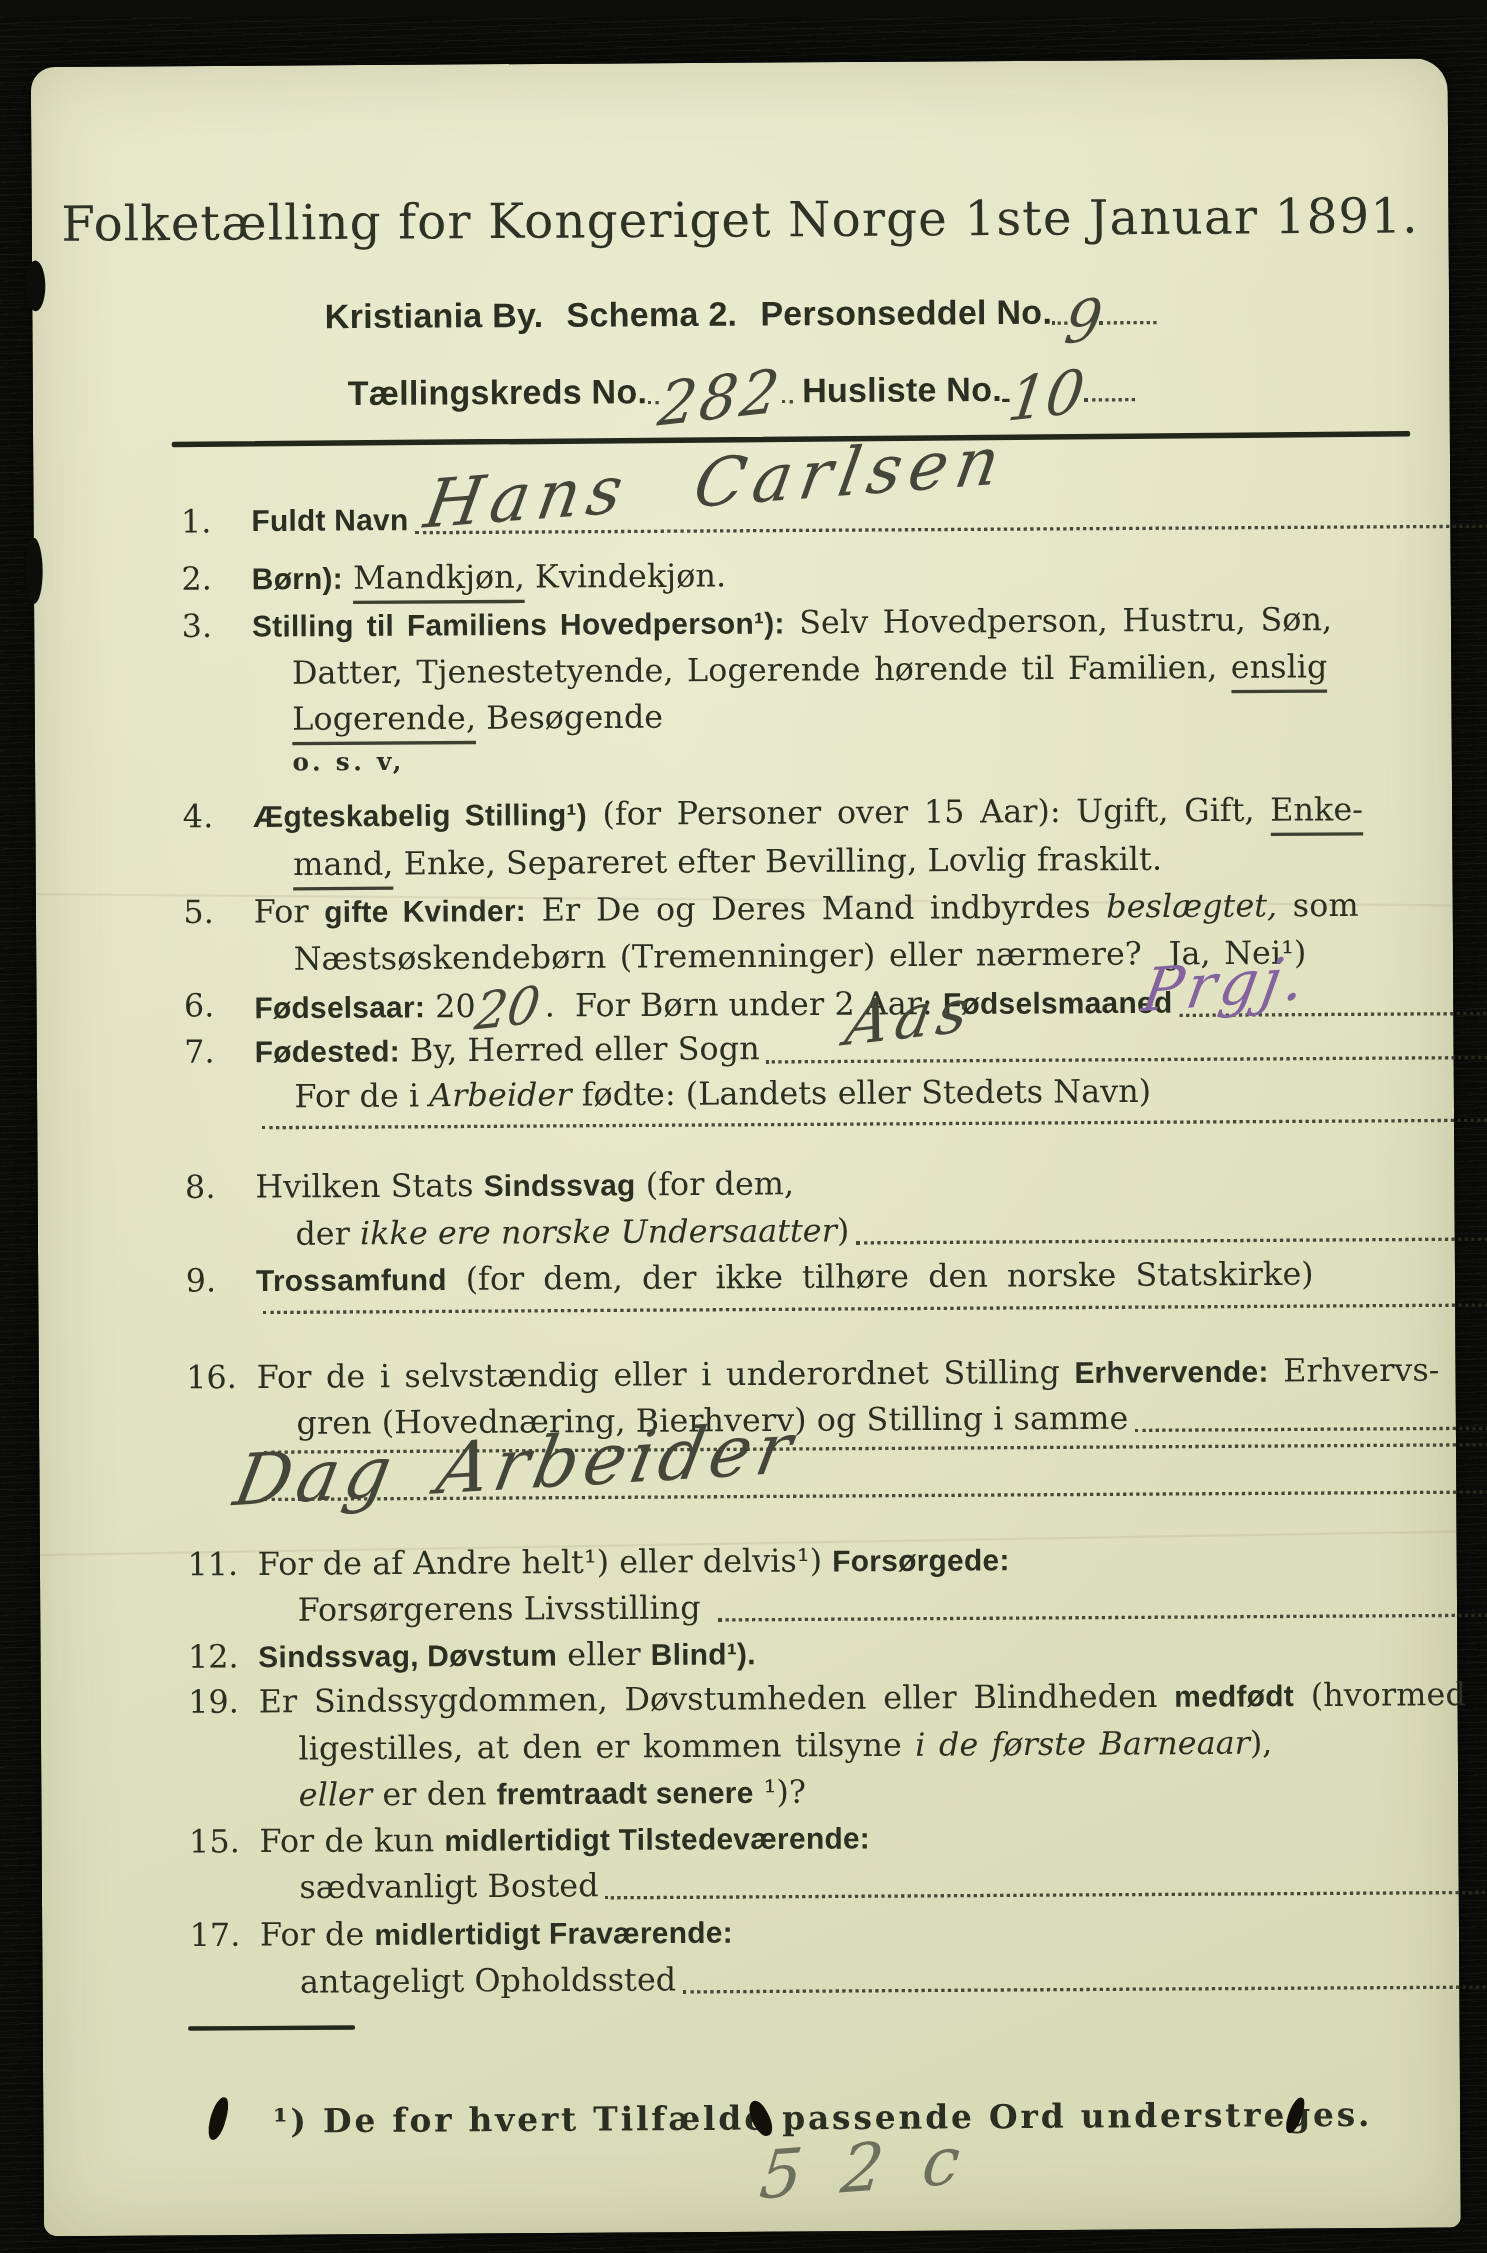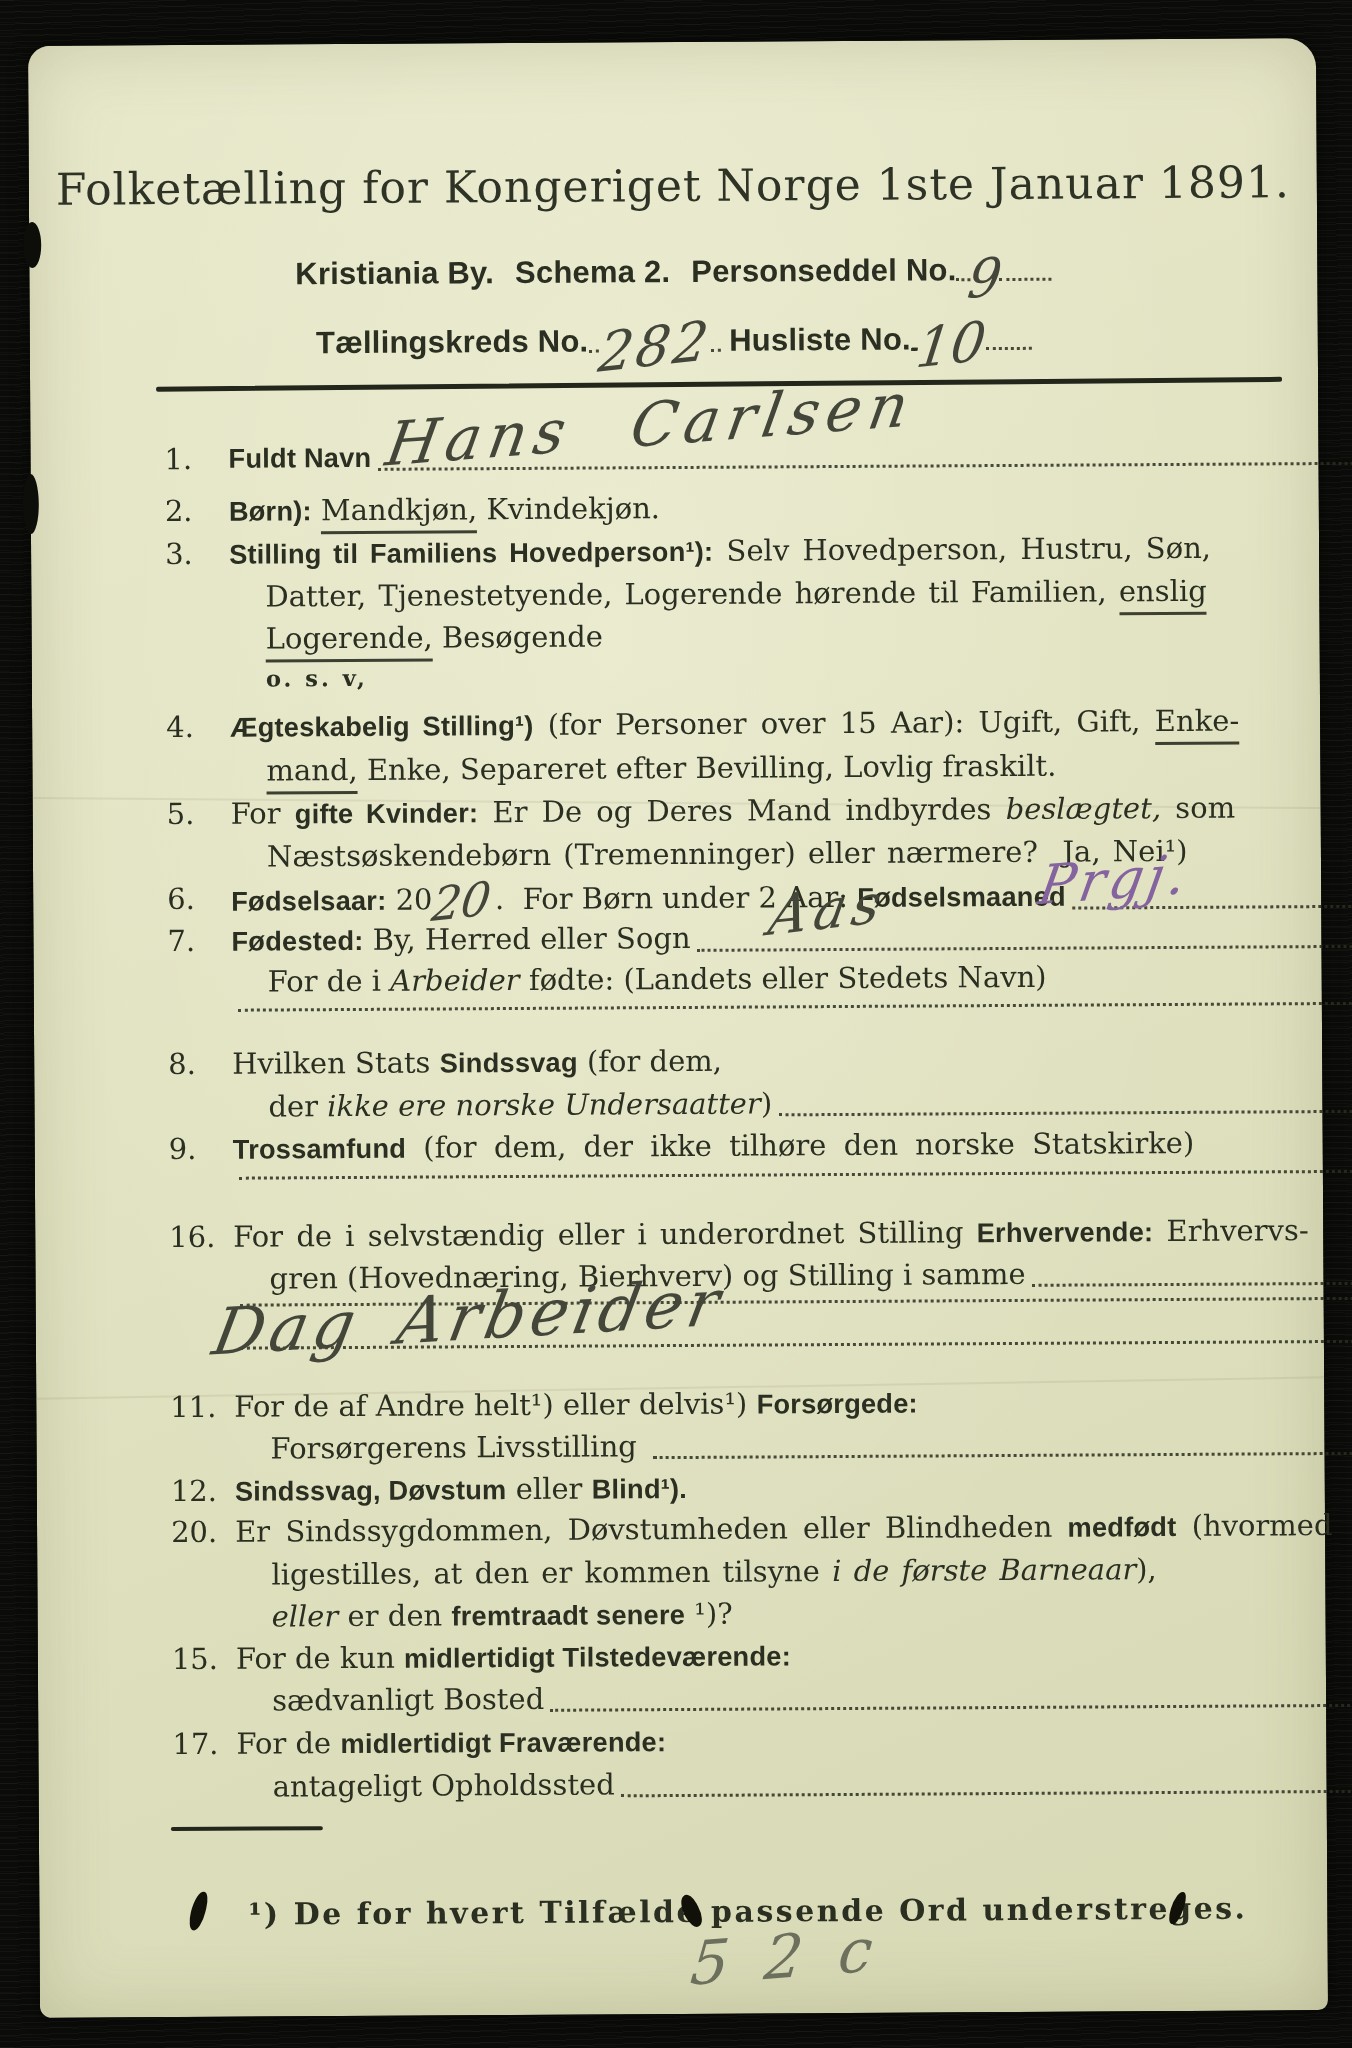--- a/index.html
+++ b/index.html
@@ -2,21 +2,21 @@
 <html><head>
 <meta charset="utf-8">
 <style>
   html,body{margin:0;padding:0;background:#0c0c0a;}
   body{width:1352px;height:2048px;position:relative;overflow:hidden;
        font-family:"DejaVu Serif",serif;color:#2b2f21;}
   #scan{position:absolute;inset:0;
         background:
           repeating-linear-gradient(178deg, rgba(255,255,255,0.035) 0 1px, rgba(0,0,0,0) 1px 6px),
           repeating-linear-gradient(2deg, rgba(40,60,30,0.15) 0 1px, rgba(0,0,0,0) 1px 11px),
-          #0b0b09;}
+          #0b0b09; margin-top: 15px;}
   #paper{position:absolute;left:34px;top:42px;width:1288px;height:1972px;
          background:
            radial-gradient(ellipse at 45% 30%, rgba(255,255,240,0.25), rgba(0,0,0,0) 60%),
            linear-gradient(158deg,#e7e7ca 0%,#e2e3c2 45%,#d7d8b4 100%);
          border-radius:22px 30px 10px 12px;
          box-shadow:inset 0 0 70px rgba(95,95,55,0.22), 0 0 18px rgba(0,0,0,0.55);
          transform:rotate(-0.35deg);}
   .crease{position:absolute;left:0;width:100%;height:2px;background:rgba(120,118,80,0.12);}
   .title{position:absolute;top:118px;left:0;width:100%;text-align:center;
          font-size:44px;letter-spacing:1px;color:#2e3326;white-space:pre;}
@@ -91,21 +91,21 @@
         <div class="row" style="top: 1042px; padding-left: 234px;"><span class="">der </span><span class="i ">ikke ere norske Undersaatter</span><span class="">)</span><span class="ld"></span></div>
         <div class="row" style="top: 1084px; padding-left: 198px; word-spacing: 8px;"><span class="num">9.</span><span class="b ">Trossamfund</span><span class=""> (for dem, der ikke tilhøre den norske Statskirke)</span></div>
         <div class="row" style="top: 1132px; padding-left: 198px;"><span class="ld"></span></div>
         <div class="row" style="top: 1172px; padding-left: 198px; word-spacing: 4px;"><span class="num">16.</span><span class="">For de i selvstændig eller i underordnet Stilling </span><span class="b ">Erhvervende:</span><span class=""> Erhvervs-</span></div>
         <div class="row" style="top: 1214px; padding-left: 234px;"><span class="">gren (Hovednæring, Bierhverv) og Stilling i samme</span><span class="ld"></span></div>
         <div class="row" style="top: 1259px; padding-left: 198px;"><span class="ld"></span></div>
         <div class="row" style="top: 1302px; padding-left: 198px;"><span class="ld"></span></div>
         <div class="row" style="top: 1342px; padding-left: 198px;"><span class="num">11.</span><span class="">For de af Andre helt¹) eller delvis¹) </span><span class="b ">Forsørgede:</span></div>
         <div class="row" style="top: 1384px; padding-left: 234px;"><span class="">Forsørgerens Livsstilling </span><span class="ld"></span></div>
         <div class="row" style="top: 1426px; padding-left: 198px;"><span class="num">12.</span><span class="b ">Sindssvag, Døvstum</span><span class=""> eller </span><span class="b ">Blind¹).</span></div>
-        <div class="row" style="top: 1467px; padding-left: 198px; word-spacing: 6px;"><span class="num">20.</span><span class="">Er Sindssygdommen, Døvstumheden eller Blindheden </span><span class="b ">medfødt</span><span class=""> (hvormed</span></div>
+        <div class="row" style="top: 1467px; padding-left: 198px; word-spacing: 6px;"><span class="num">19.</span><span class="">Er Sindssygdommen, Døvstumheden eller Blindheden </span><span class="b ">medfødt</span><span class=""> (hvormed</span></div>
         <div class="row" style="top: 1510px; padding-left: 234px; word-spacing: 3px;"><span class="">ligestilles, at den er kommen tilsyne </span><span class="i ">i de første Barneaar</span><span class="">),</span></div>
         <div class="row" style="top: 1552px; padding-left: 234px;"><span class="i ">eller</span><span class=""> er den </span><span class="b ">fremtraadt senere</span><span class=""> ¹)?</span></div>
         <div class="row" style="top: 1594px; padding-left: 198px;"><span class="num">15.</span><span class="">For de kun </span><span class="b ">midlertidigt Tilstedeværende:</span></div>
         <div class="row" style="top: 1636px; padding-left: 234px;"><span class="">sædvanligt Bosted</span><span class="ld"></span></div>
         <div class="row" style="top: 1679px; padding-left: 198px;"><span class="num">17.</span><span class="">For de </span><span class="b ">midlertidigt Fraværende:</span></div>
         <div class="row" style="top: 1722px; padding-left: 234px;"><span class="">antageligt Opholdssted</span><span class="ld"></span></div>
       </div>
 
     <div class="hwa" id="hw-name">Hans Carlsen</div>
     <div class="hwa" id="hw-aas">Aas</div>

